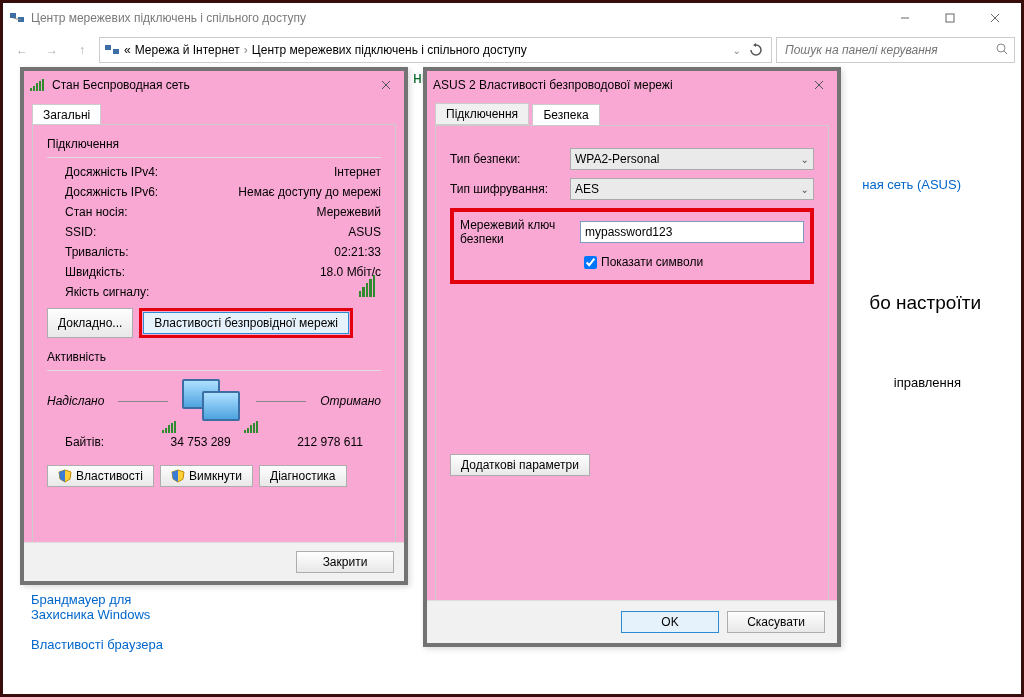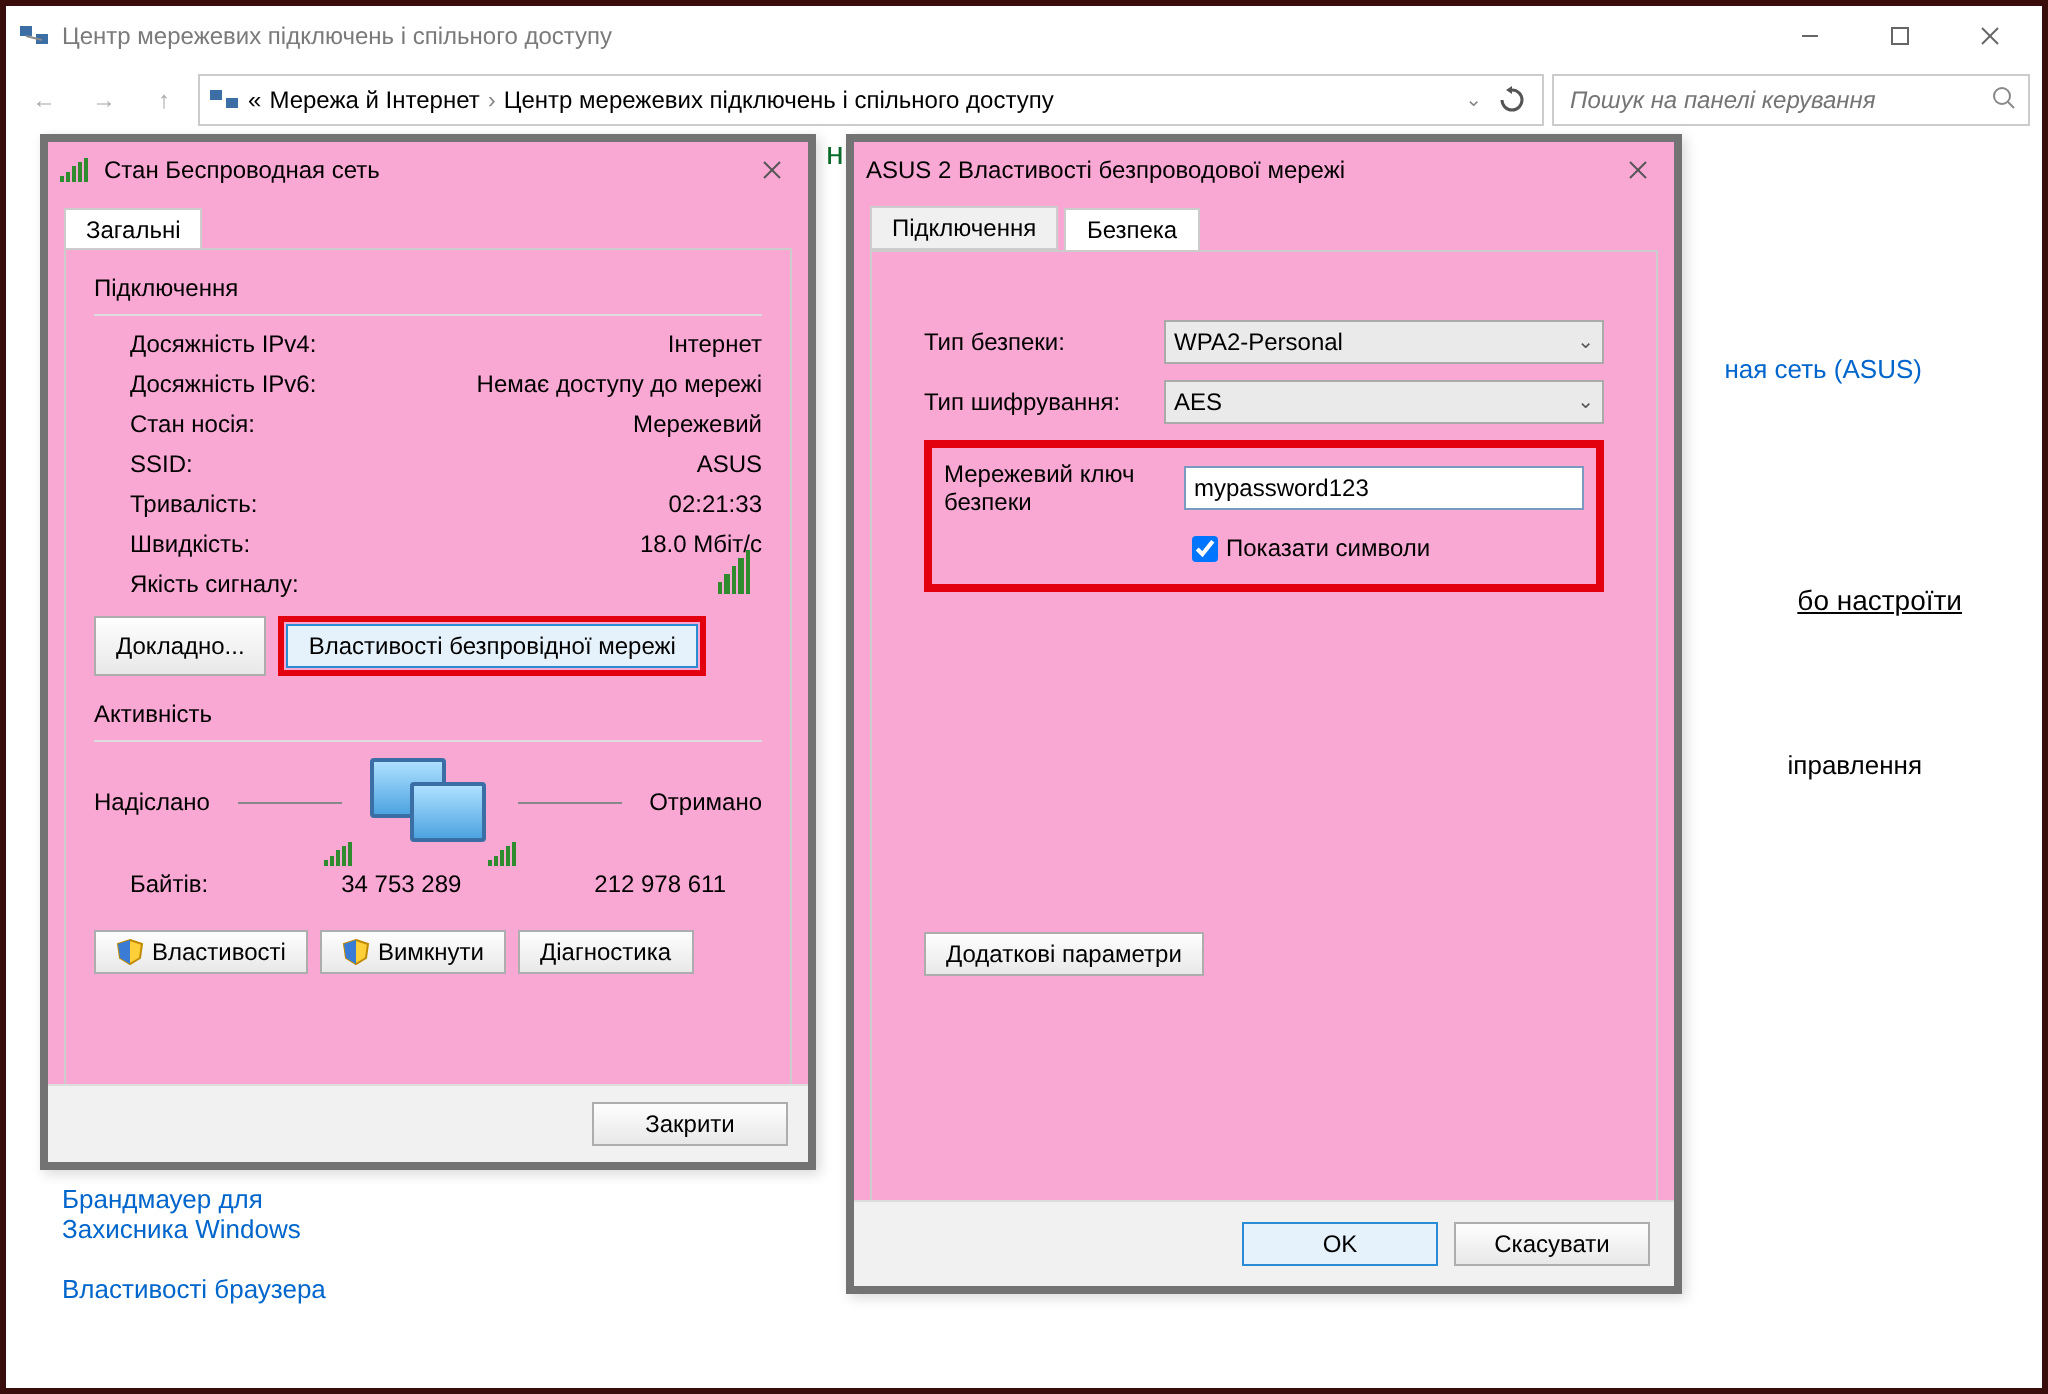--- a/index.html
+++ b/index.html
@@ -79,21 +79,21 @@
     width: 100%;
     height: calc(100% - 64px);
   }
   .bg-heading {
     position:absolute;
     left: 410px; top: 2px;
     color: #0a6b2a;
     font-size: 16px;
   }
   .bg-link1 { position:absolute; right:60px; top:110px; color:#0066cc; font-size:13px;}
-  .bg-text1 { position:absolute; right:40px; top:225px; font-size:14px;text-decoration:underline;}
+  .bg-text1 { position:absolute; right:40px; top:225px; font-size:19px;}
   .bg-text2 { position:absolute; right:60px; top:308px; font-size:13px;}
   .bg-link2   { position:absolute; left:28px; top:525px;  color:#0066cc; font-size:13px; width:160px;}
   .bg-link3   { position:absolute; left:28px; top:570px; color:#0066cc; font-size:13px;}
 
   
   .dialog {
     position: absolute;
     background: #f9a8d4;
     border: 4px solid #737373;
     box-shadow: 2px 2px 6px rgba(0,0,0,.15);
@@ -161,37 +161,38 @@
   .highlight-red { border:3px solid #e3000f; padding:1px;}
   .shield { width:14px; height:14px; display:inline-block;}
   .footer-bar {
     position:absolute; bottom:0; left:0; right:0;
     height:38px; border-top:1px solid #ddd; background:#f1f1f1;
     display:flex; align-items:center; justify-content:flex-end; padding:0 10px;
   }
   .activity {
     display:flex; align-items:center; justify-content:center; gap:14px;
     margin: 8px 0 4px 0;
+    font-style: italic;
   }
   .monitors { width:60px; height:44px; position:relative;}
   .monitors .m { position:absolute; width:34px; height:26px; border:2px solid #3a6ea5; background:linear-gradient(#aee0ff,#4da3e0); border-radius:2px;}
   .monitors .m1 { left:0; top:0;}
   .monitors .m2 { left:20px; top:12px;}
   .dash { flex:1; border-top:1px solid #888; height:0;}
   .bytes-row { display:flex; justify-content:space-between; padding: 2px 18px; font-size:12px;}
 
   
   .props-dialog {
     left: 420px; top: 0px;
     width: 410px; height: 572px;
   }
   .props-body {
     border:1px solid #ccc;
     margin: 0 8px;
-    padding: 26px;
+    padding: 14px;
     height: 458px;
     position:relative;
     font-size:12px;
   }
   .form-row { display:flex; align-items:center; margin: 8px 0;}
   .form-row label { width:120px;}
   .combo {
     flex:1; height:20px; border:1px solid #aaa; background:#eaeaea;
     display:flex; align-items:center; justify-content:space-between;
     padding:0 4px; font-size:12px;

